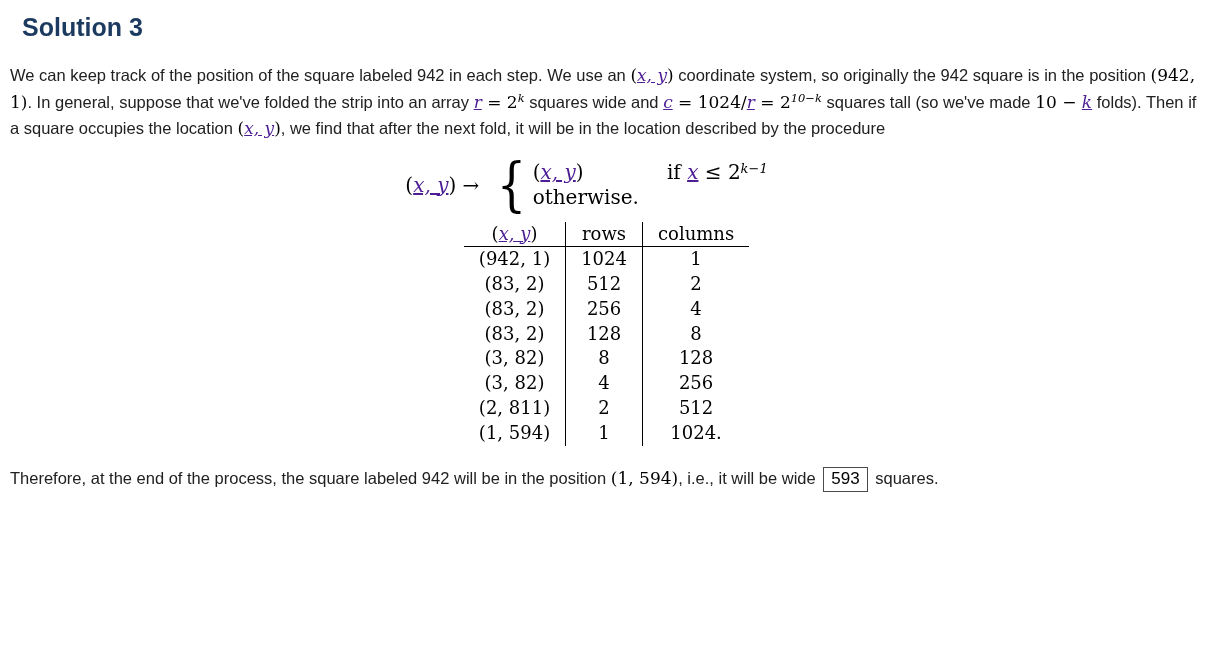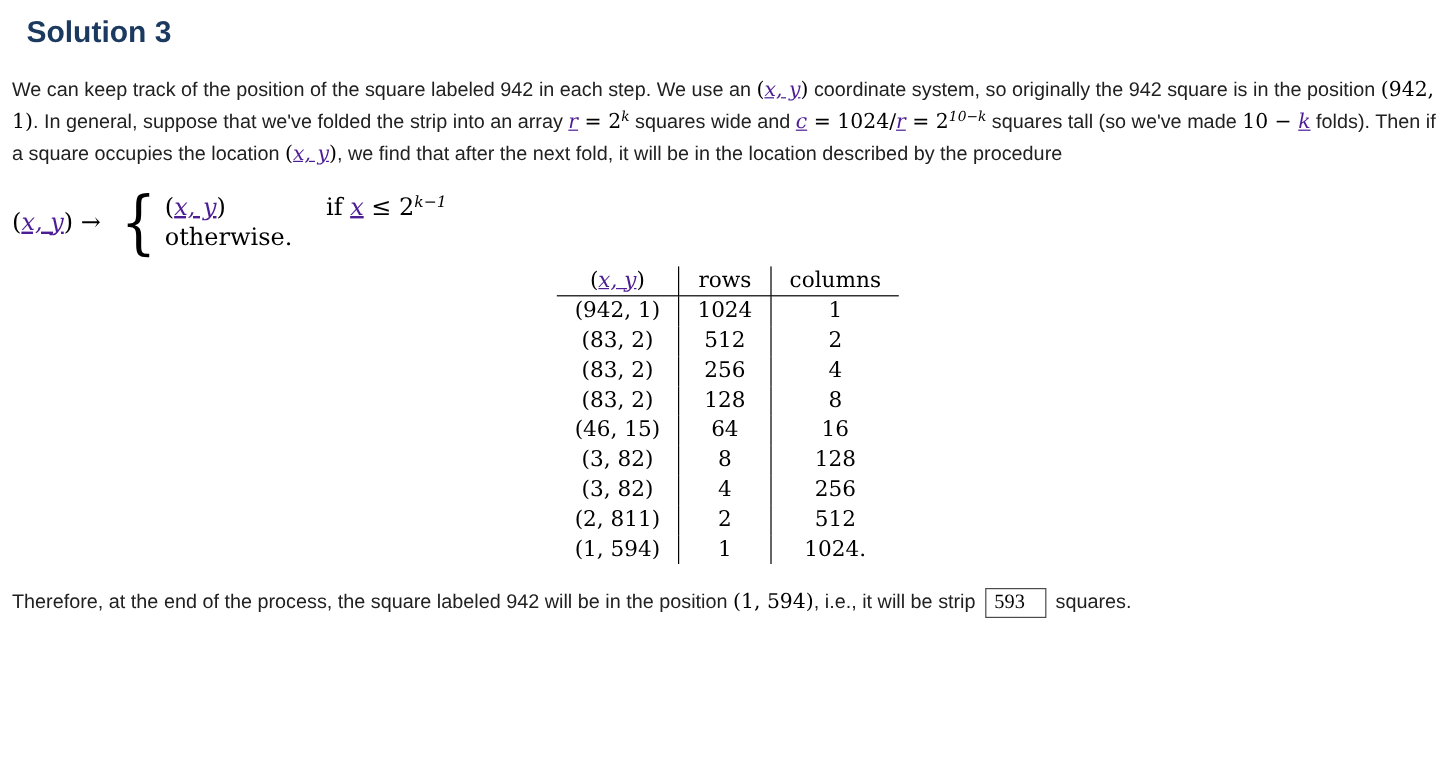--- a/index.html
+++ b/index.html
@@ -27,33 +27,34 @@
     line-height: 26.5px;
     margin: 0;
   }
 
   
   .seg-t { font-family: "Liberation Sans", sans-serif; }
   .seg-m { font-family: "DejaVu Serif", serif; font-style: italic; font-size: 17px; color: #4c1d95; text-decoration: underline; }
   .seg-n { font-family: "DejaVu Serif", serif; font-size: 17px; color: #000; }
   sup.seg-s { font-family: "DejaVu Serif", serif; font-style: italic; font-size: 11.5px; color: #000; line-height: 0; }
   .seg-box {
-    font-family: Liberation Serif, serif;
+    font-family: Liberation Sans, sans-serif;
     font-size: 17px;
     color: #000;
     border: 1px solid #4a4a4a;
-    padding: 0 17px 2px 7px;
+    padding: 0 7px 2px 7px;
     margin: 0 3px;
     display: inline-block;
     line-height: 21px;
   }
 
   
   .equation {
     display: flex;
+    justify-content: center;
     align-items: center;
     margin: 14px 40px 0 0;
     color: #000;
   }
   .equation .seg-m, .equation .seg-n { font-size: 20px; }
   .equation sup.seg-s { font-size: 13px; }
   .eq-lhs { white-space: pre; }
   .brace {
     font-family: "DejaVu Serif", serif;
     font-size: 58px;
@@ -138,25 +139,20 @@
           <td>(83, 2)</td>
           <td>256</td>
           <td>4</td>
         </tr>
         <tr>
           <td>(83, 2)</td>
           <td>128</td>
           <td>8</td>
         </tr>
         <tr>
-          <td>(46, 15)</td>
-          <td>64</td>
-          <td>16</td>
-        </tr>
-        <tr>
           <td>(3, 82)</td>
           <td>8</td>
           <td>128</td>
         </tr>
         <tr>
           <td>(3, 82)</td>
           <td>4</td>
           <td>256</td>
         </tr>
         <tr>
@@ -165,15 +161,15 @@
           <td>512</td>
         </tr>
         <tr>
           <td>(1, 594)</td>
           <td>1</td>
           <td>1024.</td>
         </tr>
       </tbody>
   </table>
 
-  <p class="body-text conclusion"><span class="seg-t">Therefore, at the end of the process, the square labeled 942 will be in the position </span><span class="seg-n">(1, 594)</span><span class="seg-t">, i.e., it will be strip </span><span class="seg-box">593</span><span class="seg-t"> squares.</span></p>
+  <p class="body-text conclusion"><span class="seg-t">Therefore, at the end of the process, the square labeled 942 will be in the position </span><span class="seg-n">(1, 594)</span><span class="seg-t">, i.e., it will be wide </span><span class="seg-box">593</span><span class="seg-t"> squares.</span></p>
 
 </main>
 
 </body></html>

